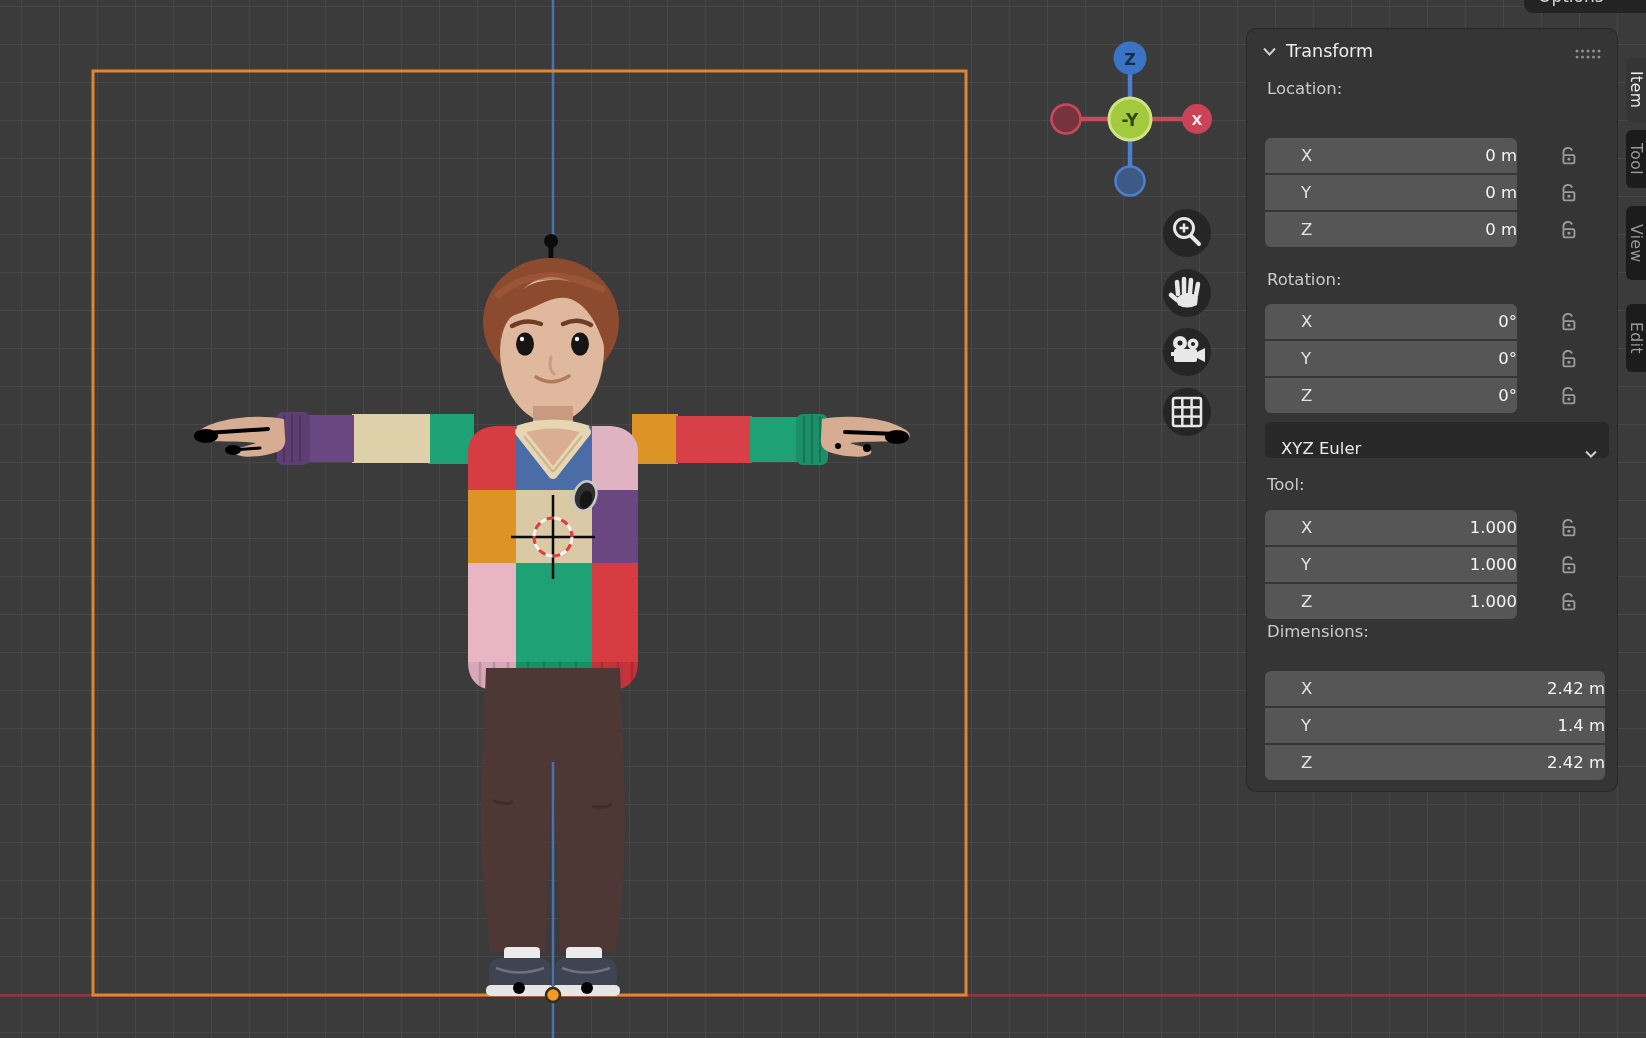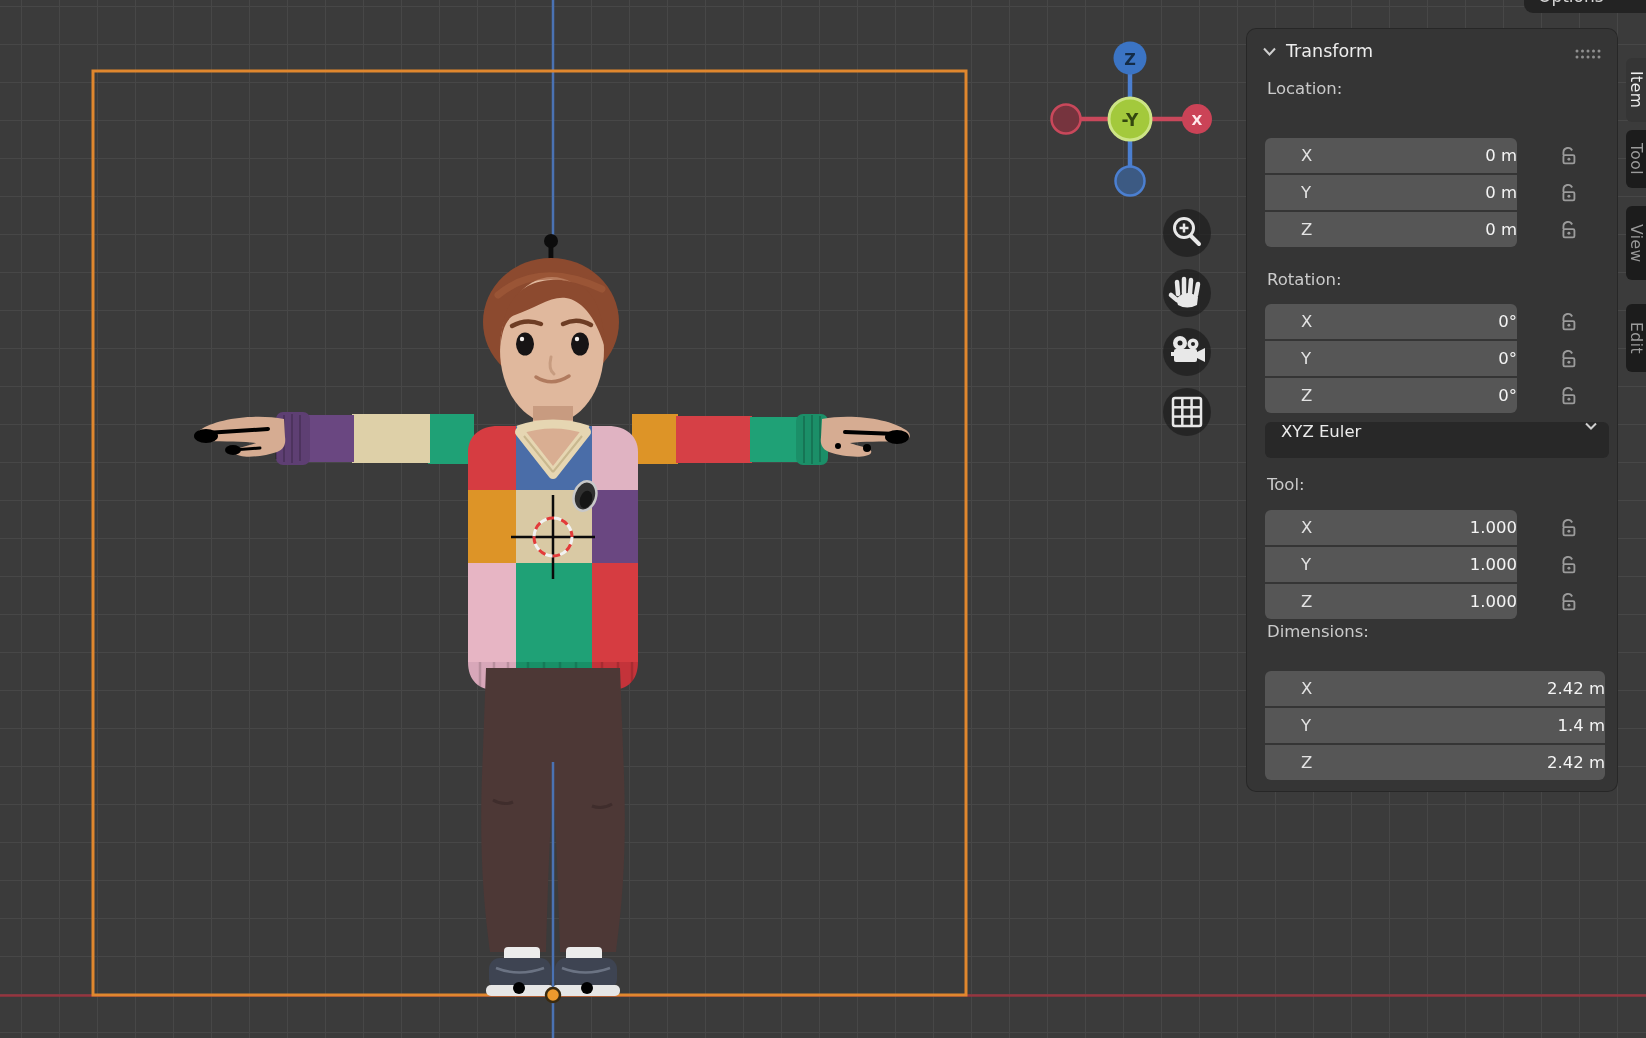--- a/index.html
+++ b/index.html
@@ -31,21 +31,21 @@
     margin-bottom:2px;font-size:16.5px;}
   .frow:last-child{margin-bottom:0;}
   .frow .ax{padding-left:36px;color:#e3e3e3;}
   .frow .val{margin-left:auto;color:#f4f4f4;}
   .lockcol{position:absolute;left:304px;width:34px;}
   .lockbtn{height:37px;display:flex;align-items:center;justify-content:center;}
   .lock{width:22px;height:22px;}
   .lock path,.lock rect{fill:none;stroke:#9b9b9b;stroke-width:2;}
   .lock circle{fill:#9b9b9b;}
   #rotmode{position:absolute;left:18px;width:344px;height:36px;background:#282828;
-    border-radius:6px;display:flex;align-items:flex-start;font-size:16.5px;color:#ebebeb;}
+    border-radius:6px;display:flex;align-items:flex-end;font-size:16.5px;color:#ebebeb;}
   #rotmode .txt{padding-left:16px;}
   #rotmode .chev{margin-left:auto;margin-right:12px;}
   
   .vtab{position:absolute;left:1626px;width:20px;border-radius:6px 0 0 6px;
     display:flex;align-items:center;justify-content:center;font-size:15.5px;}
   .vtab span{writing-mode:vertical-rl;letter-spacing:0.5px;}
   .vtab.active{background:#353535;color:#f0f0f0;}
   .vtab.inactive{background:#1c1c1c;color:#9a9a9a;}
   svg text{font-family:"DejaVu Sans","Liberation Sans",sans-serif;}
 </style>

